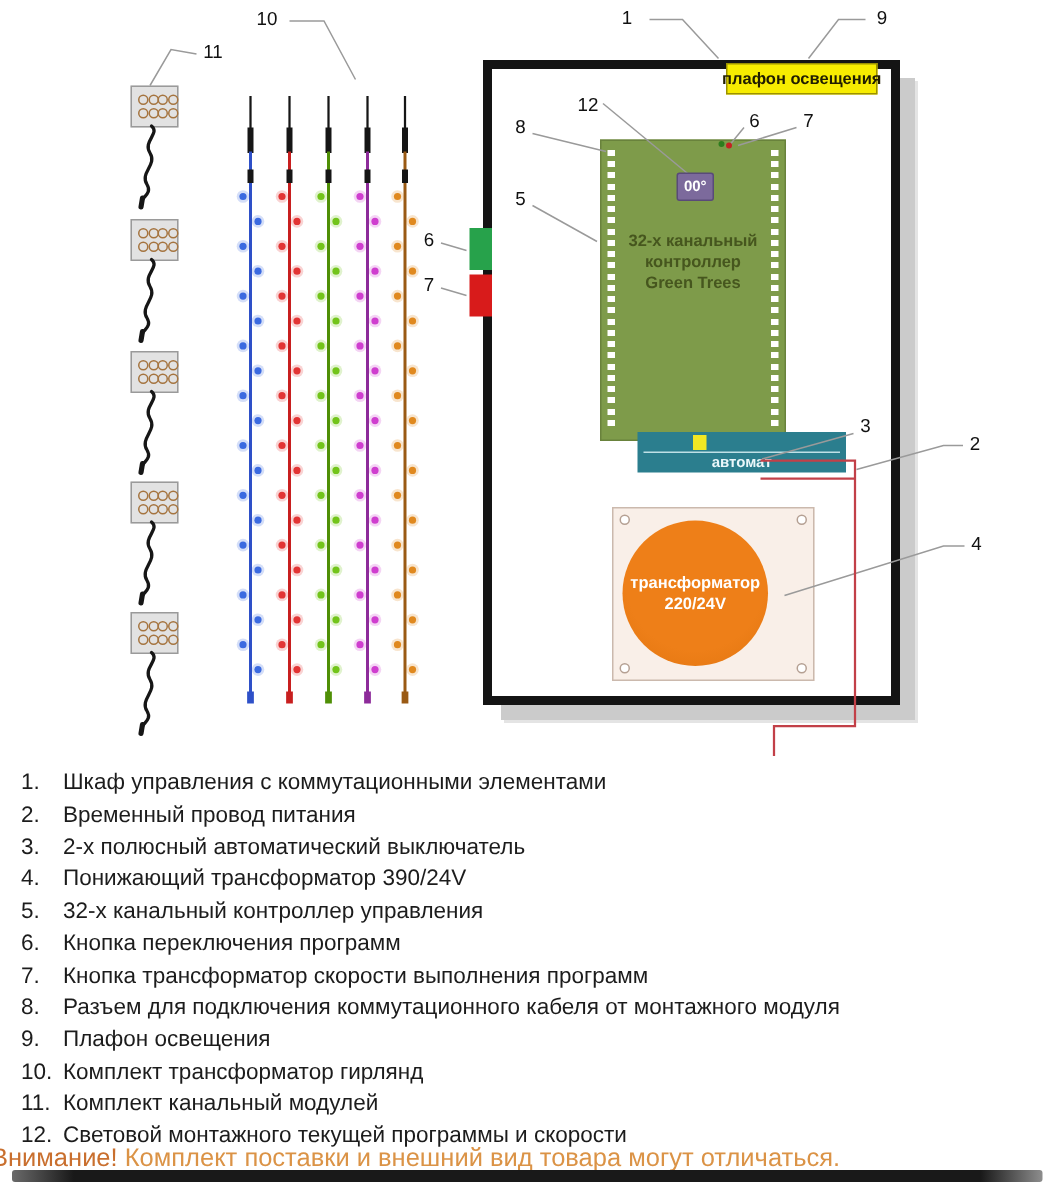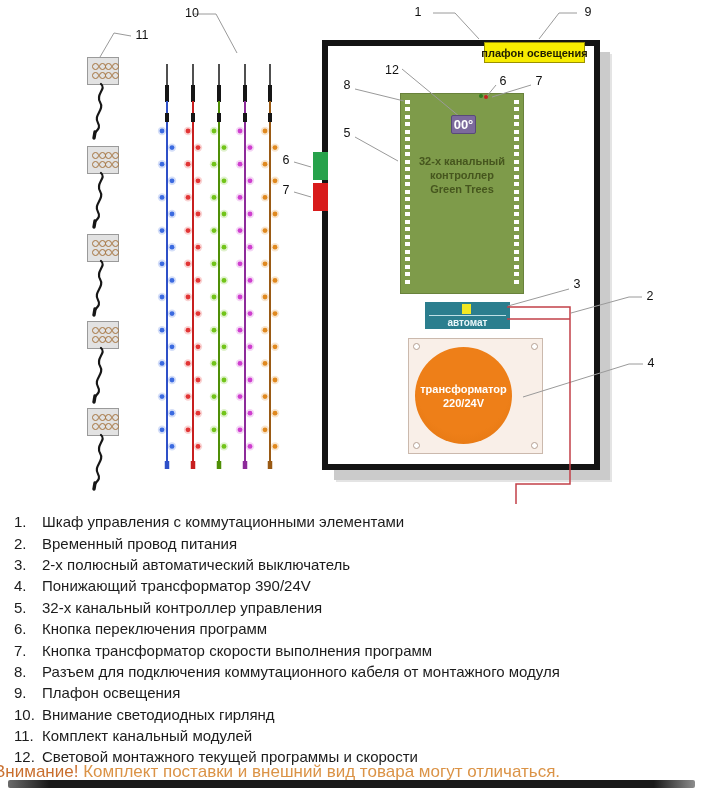--- a/index.html
+++ b/index.html
@@ -32,33 +32,34 @@
   .board::before{left:4px;}
   .board::after{right:4px;}
   .board-text{
     position:absolute;left:0;right:0;top:60px;text-align:center;
     font-size:11px;font-weight:bold;color:#46561e;line-height:14px;
   }
   .display{
     left:451px;top:115px;width:23px;height:17px;z-index:3;
     background:#7c6a9c;border:1px solid #594a79;border-radius:2px;
     display:flex;align-items:center;justify-content:center;
-    color:#fff;font-size:13px;font-weight:bold;
+    color:#fff;font-size:10px;font-weight:bold;
   }
   .led{width:4px;height:4px;border-radius:50%;z-index:3;}
   .led-green{left:479px;top:94px;background:#2e7d1e;}
   .led-red{left:484px;top:95px;background:#c42222;}
   
   .btn{z-index:4;width:15px;height:28px;}
   .btn-green{left:313px;top:152px;background:var(--c-btn-green,#27a24b);}
   .btn-red{left:313px;top:183px;background:var(--c-btn-red,#d81b1b);}
   
   .breaker{
-    left:425px;top:302px;width:85px;height:27px;z-index:2;
+    left:425px;top:288px;width:106px;height:27px;z-index:2;
     background:var(--c-breaker,#2b7e8e);
+    padding-left:33px;
   }
   .breaker-square{position:absolute;left:37px;top:2px;width:9px;height:10px;background:#f2e723;}
   .breaker-label{
     position:absolute;left:4px;right:4px;bottom:1px;border-top:1px solid #bfe0e6;
     padding-top:1px;text-align:center;font-size:10px;font-weight:bold;color:#eaf7fa;
   }
   
   .tpanel{
     left:408px;top:338px;width:110px;height:114px;z-index:2;
     background:#f9efe8;border:1px solid #cbb9ad;padding-left:23px;
@@ -437,40 +438,40 @@
       <div class="legend-row">
         <span class="legend-num">8.</span>
         <span class="legend-txt">Разъем для подключения коммутационного кабеля от монтажного модуля</span>
       </div>
       <div class="legend-row">
         <span class="legend-num">9.</span>
         <span class="legend-txt">Плафон освещения</span>
       </div>
       <div class="legend-row">
         <span class="legend-num">10.</span>
-        <span class="legend-txt">Внимание светодиодных гирлянд</span>
+        <span class="legend-txt">Комплект трансформатор гирлянд</span>
       </div>
       <div class="legend-row">
         <span class="legend-num">11.</span>
         <span class="legend-txt">Комплект канальный модулей</span>
       </div>
       <div class="legend-row">
         <span class="legend-num">12.</span>
         <span class="legend-txt">Световой монтажного текущей программы и скорости</span>
       </div>
     </div>
 
   <div class="warning">
     <span class="w1">Внимание!</span><span class="w2"> Комплект поставки и внешний вид товара могут отличаться.</span>
   </div>
 
   <div class="bottom-bar"></div>
 <div class="callout" style="left: 418px; top: 12px;">1</div>
     <div class="callout" style="left: 588px; top: 12px;">9</div>
-    <div class="callout" style="left: 192px; top: 13px;">10</div>
+    <div class="callout" style="left: 178px; top: 13px;">10</div>
     <div class="callout" style="left: 142px; top: 35px;">11</div>
     <div class="callout" style="left: 392px; top: 70px;">12</div>
     <div class="callout" style="left: 347px; top: 85px;">8</div>
     <div class="callout" style="left: 347px; top: 133px;">5</div>
     <div class="callout" style="left: 503px; top: 81px;">6</div>
     <div class="callout" style="left: 539px; top: 81px;">7</div>
     <div class="callout" style="left: 286px; top: 160px;">6</div>
     <div class="callout" style="left: 286px; top: 190px;">7</div>
     <div class="callout" style="left: 577px; top: 284px;">3</div>
     <div class="callout" style="left: 650px; top: 296px;">2</div>

